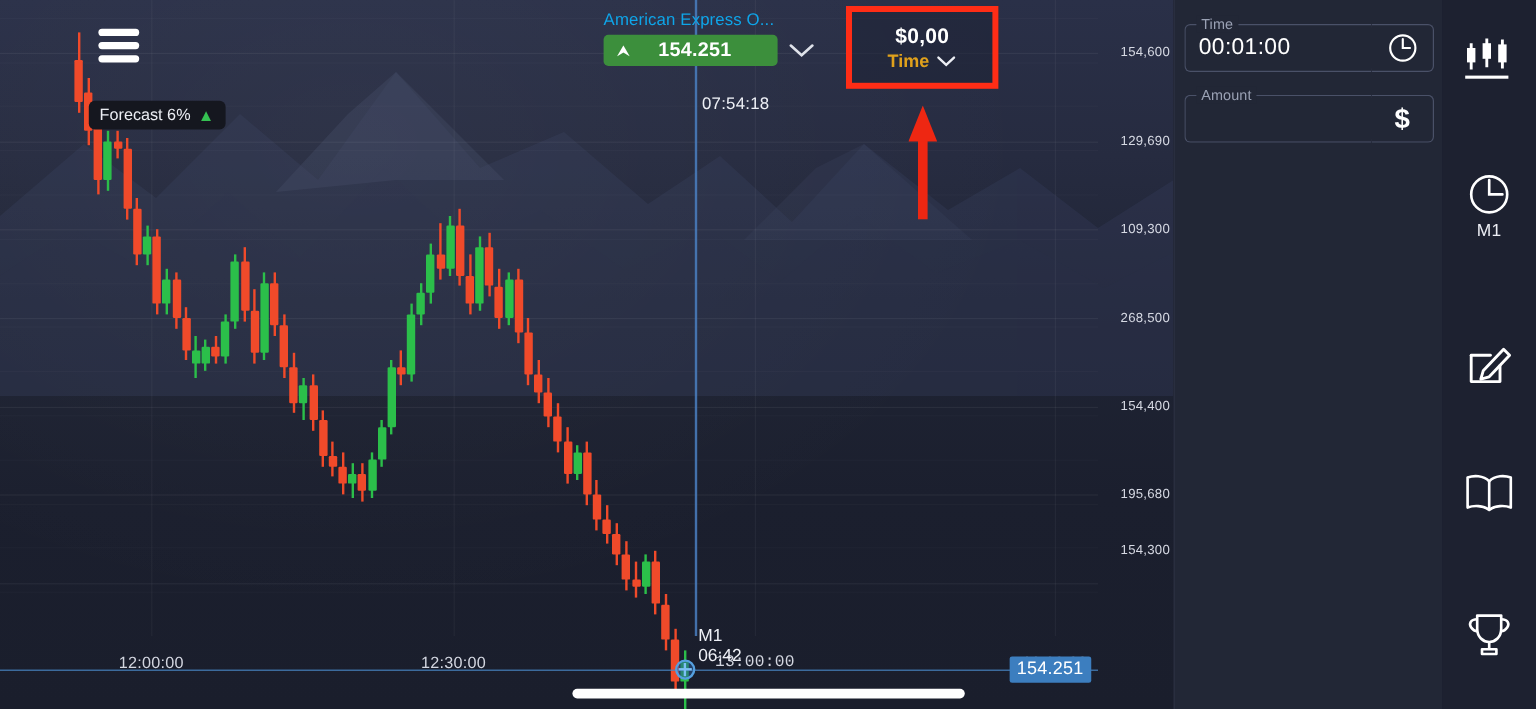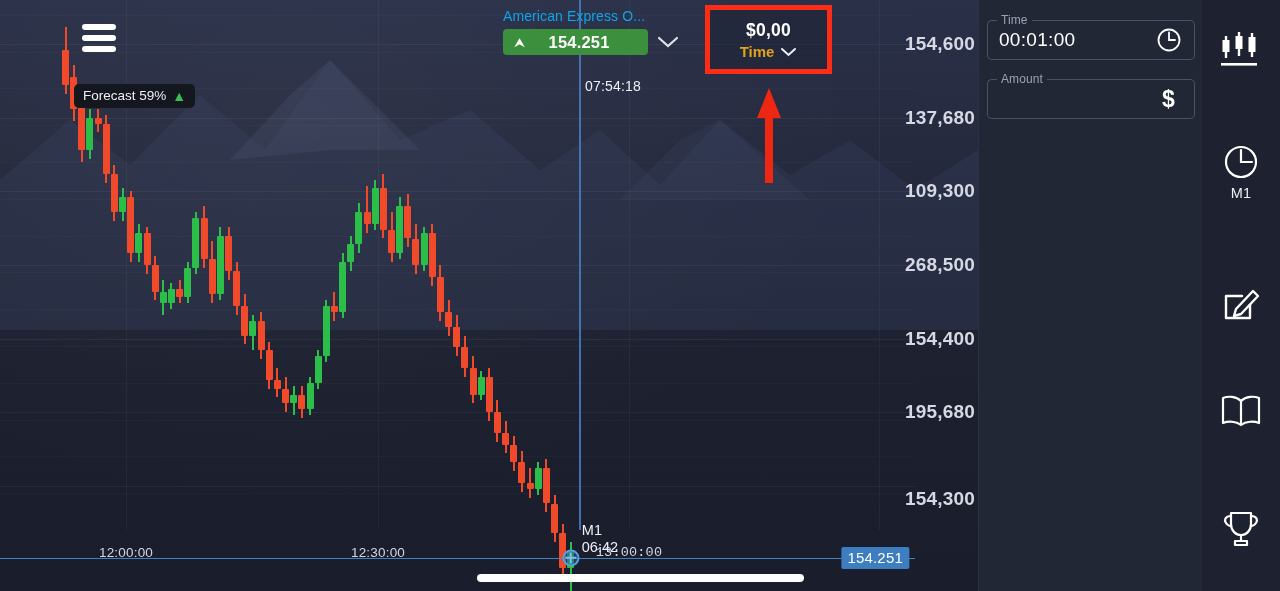--- a/index.html
+++ b/index.html
@@ -26,22 +26,22 @@
   }
   .vignette{
     position:absolute; left:0; top:0; width:978px; height:591px;
     background:radial-gradient(ellipse at 30% 20%, rgba(255,255,255,.035), rgba(0,0,0,0) 60%);
   }
 
   .grid-line { position:absolute; left:0; width:915px; height:1px; background:rgba(255,255,255,.055); }
   .grid-vline { position:absolute; top:0; width:1px; height:530px; background:rgba(255,255,255,.045); }
 
   .price-label {
-    position:absolute; right:3px; font-size:19px; color:#d6d9e3;
-    letter-spacing:.2px; transform:translateY(-50%); white-space:nowrap;font-weight:bold;
+    position:absolute; right:3px; font-size:11px; color:#d6d9e3;
+    letter-spacing:.2px; transform:translateY(-50%); white-space:nowrap;
   }
   .time-label {
     position:absolute; bottom:31px; font-size:13.5px; color:#d3d6e0;
     transform:translateX(-50%); white-space:nowrap; letter-spacing:.2px;
   }
 
   
   #candles { position:absolute; left:0; top:0; width:915px; height:530px; }
   .candle-wick { position:absolute; width:2px; }
   .candle-body { position:absolute; width:7px; border-radius:1px; }
@@ -195,26 +195,26 @@
         <div class="grid-line" style="top: 14.7222px; opacity: 0.45;"></div>
       </div>
     <div id="vgrid">
         <div class="grid-vline" style="left: 126px;"></div>
         <div class="grid-vline" style="left: 378px;"></div>
         <div class="grid-vline" style="left: 629px;"></div>
         <div class="grid-vline" style="left: 879px;"></div>
       </div>
     <div id="price-axis">
         <div class="price-label" style="top: 44.1667px;">154,600</div>
-        <div class="price-label" style="top: 117.778px;">137,680</div>
+        <div class="price-label" style="top: 117.778px;">129,690</div>
         <div class="price-label" style="top: 191.389px;">109,300</div>
         <div class="price-label" style="top: 265px;">268,500</div>
         <div class="price-label" style="top: 338.611px;">154,400</div>
         <div class="price-label" style="top: 412.222px;">195,680</div>
-        <div class="price-label" style="top: 499px; text-align: right;">154,300</div>
+        <div class="price-label" style="top: 459px; text-align: right;">154,300</div>
       </div>
     <div id="time-axis">
         <div class="time-label" style="left: 126px;">12:00:00</div>
         <div class="time-label" style="left: 378px;">12:30:00</div>
         <div class="time-label" style="left: 629px; font-family: Liberation Mono, monospace;">13:00:00</div>
         <div class="time-label" style="left: 879px;">13:30:00</div>
       </div>
     <div id="candles">
         <div class="candle-wick down" style="left: 64.5px; top: 26.5px; height: 67.7222px;"></div>
         <div class="candle-body down" style="left: 62px; top: 50.0556px; height: 35.3333px;"></div>
@@ -351,21 +351,21 @@
     <div class="cross-time" style="left:585px; top:78px;">07:54:18</div>
 
     <div class="m1-tag" id="m1-tag" style="position: absolute; left: 581.8px; top: 521.972px; font-size: 14.5px; color: rgb(238, 240, 246); line-height: 17px; white-space: nowrap;">
       <div>M1</div>
       <div>06:42</div>
     </div>
 
     <div class="price-badge" id="price-badge" style="top: 557.972px; left: 909px; transform: translate(-100%, -50%);">154.251</div>
 
     <div class="forecast-chip">
-      <span>Forecast 59%</span>
+      <span>Forecast 6%</span>
       <span class="up-arrow-glyph">▲</span>
     </div>
 
     <div id="hamburger">
       <span></span>
       <span></span>
       <span></span>
     </div>
 
     <div class="asset-block">

